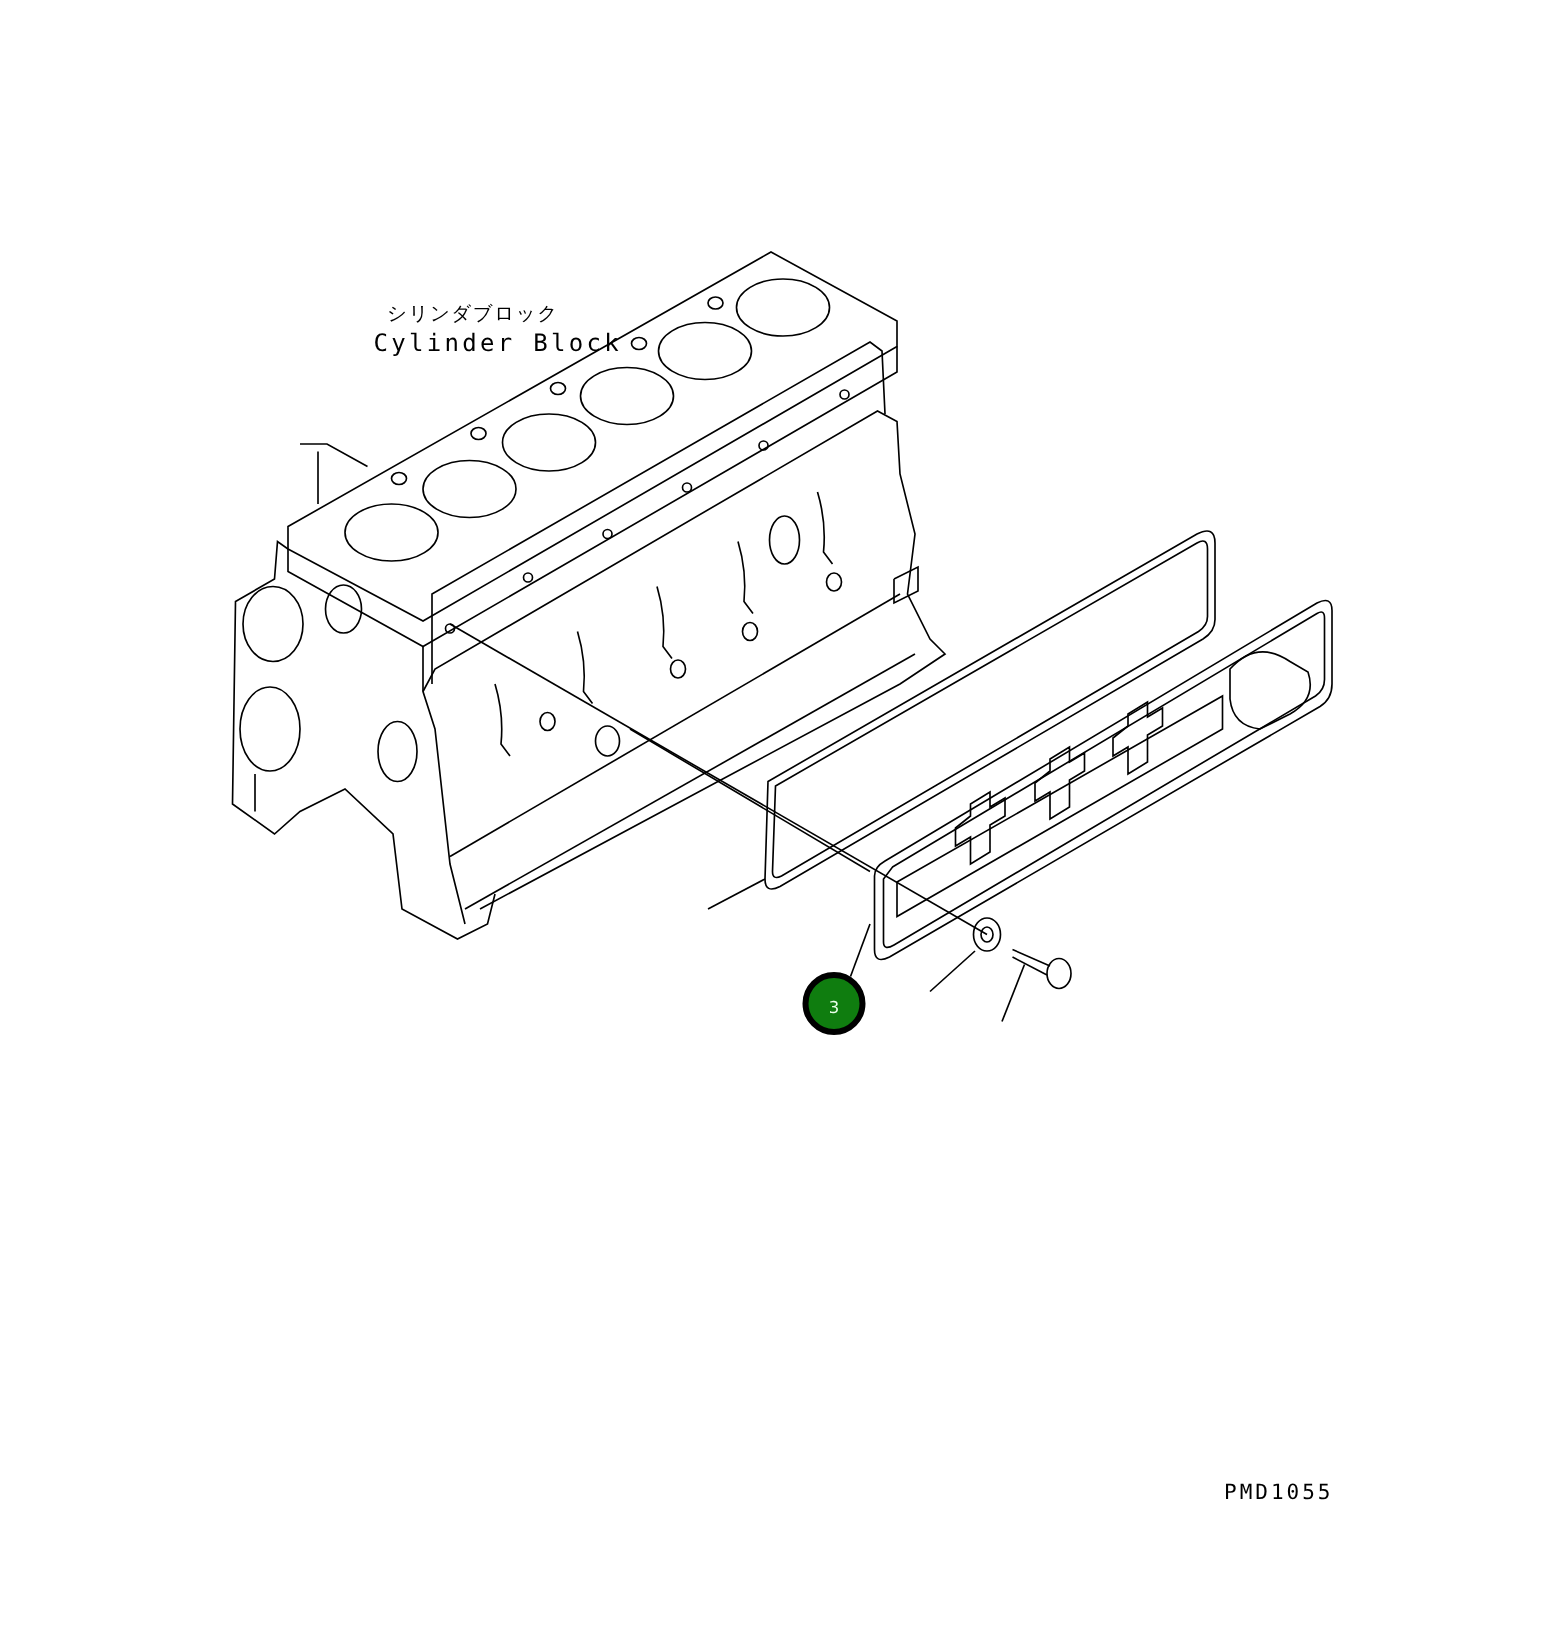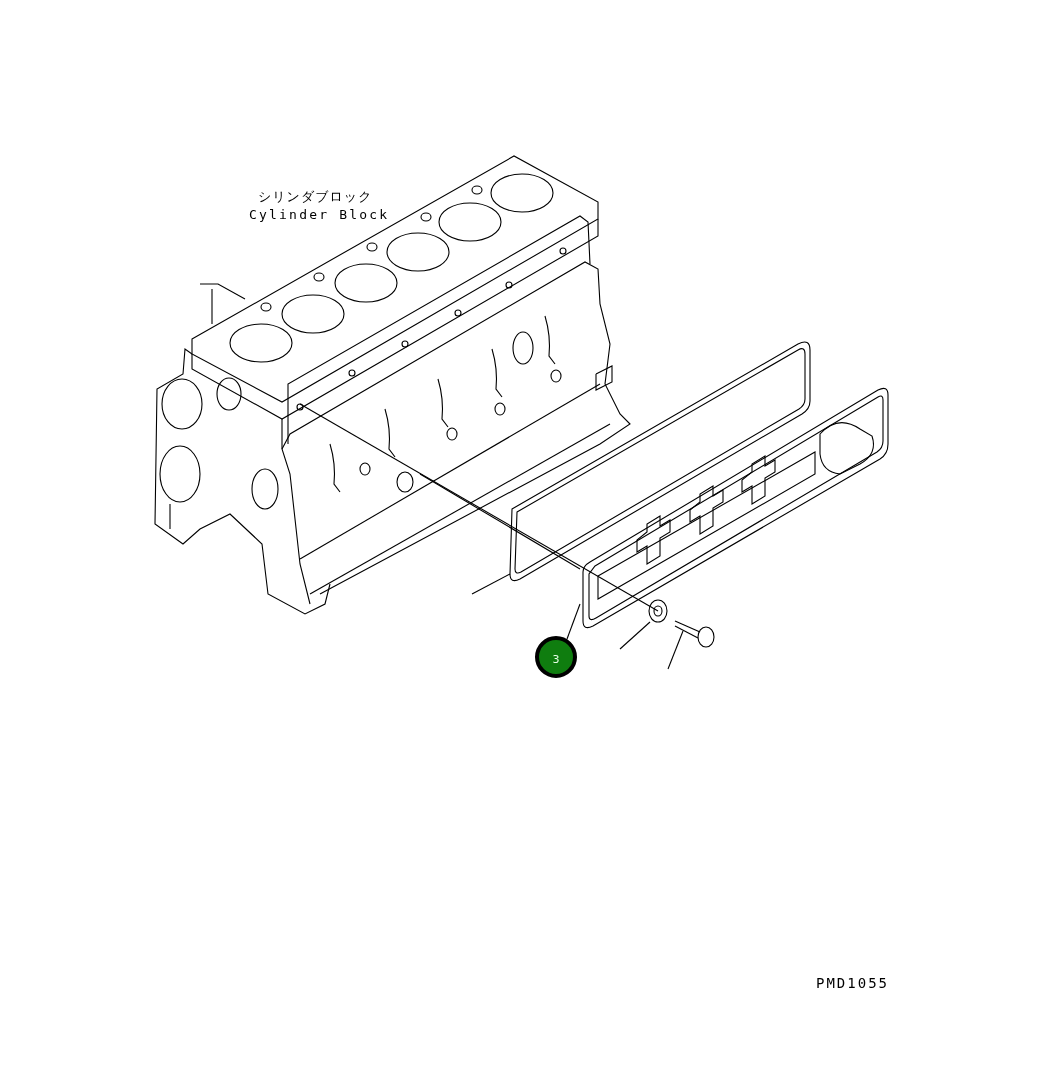--- a/index.html
+++ b/index.html
@@ -1,19 +1,19 @@
 <!DOCTYPE html>
 <html><head>
 <meta charset="utf-8">
 <style>
   html, body { margin: 0; padding: 0; background: #ffffff; }
   body { width: 1039px; height: 1090px; position: relative; overflow: hidden; font-family: "DejaVu Sans Mono", monospace; }
-  #canvas { position: absolute; left: 0; top: 4px; width: 1039px; height: 816px; border-radius: 23px; }
+  #canvas { position: absolute; left: 0; top: 16px; width: 1039px; height: 816px; border-radius: 23px; }
   .label-jp { position: absolute; left: 258px; top: 184px; font-size: 13px; letter-spacing: 1px; color: #000; font-family: "DejaVu Sans", sans-serif; }
-  .label-en { position: absolute; left: 249px; top: 203px; font-size: 13px; letter-spacing: 2.2px; color: #000; font-family: "DejaVu Sans Mono", monospace; }
+  .label-en { position: absolute; left: 249px; top: 203px; font-size: 16px; letter-spacing: 2.2px; color: #000; font-family: "DejaVu Sans Mono", monospace; }
   .drawing-code { position: absolute; left: 816px; top: 926px; font-size: 14px; letter-spacing: 2px; color: #000; font-family: "DejaVu Sans Mono", monospace; margin-top: 45px; }
   .callout { position: absolute; left: 535px; top: 632px; width: 34px; height: 34px; border-radius: 50%; background: #0f7d0f; border: 4px solid #000; box-sizing: content-box; display: flex; align-items: center; justify-content: center; cursor: pointer; }
   .callout span { color: #e8ffe8; font-size: 11px; font-family: "DejaVu Sans", sans-serif; margin-top: 4px; }
   svg line, svg path, svg ellipse, svg rect, svg polyline, svg polygon { fill: none; stroke: #000; stroke-width: 1.1; }
 </style>
 </head>
 <body>
 
 <div id="canvas">
   <svg width="1039" height="1090" viewBox="0 0 1039 1090">

